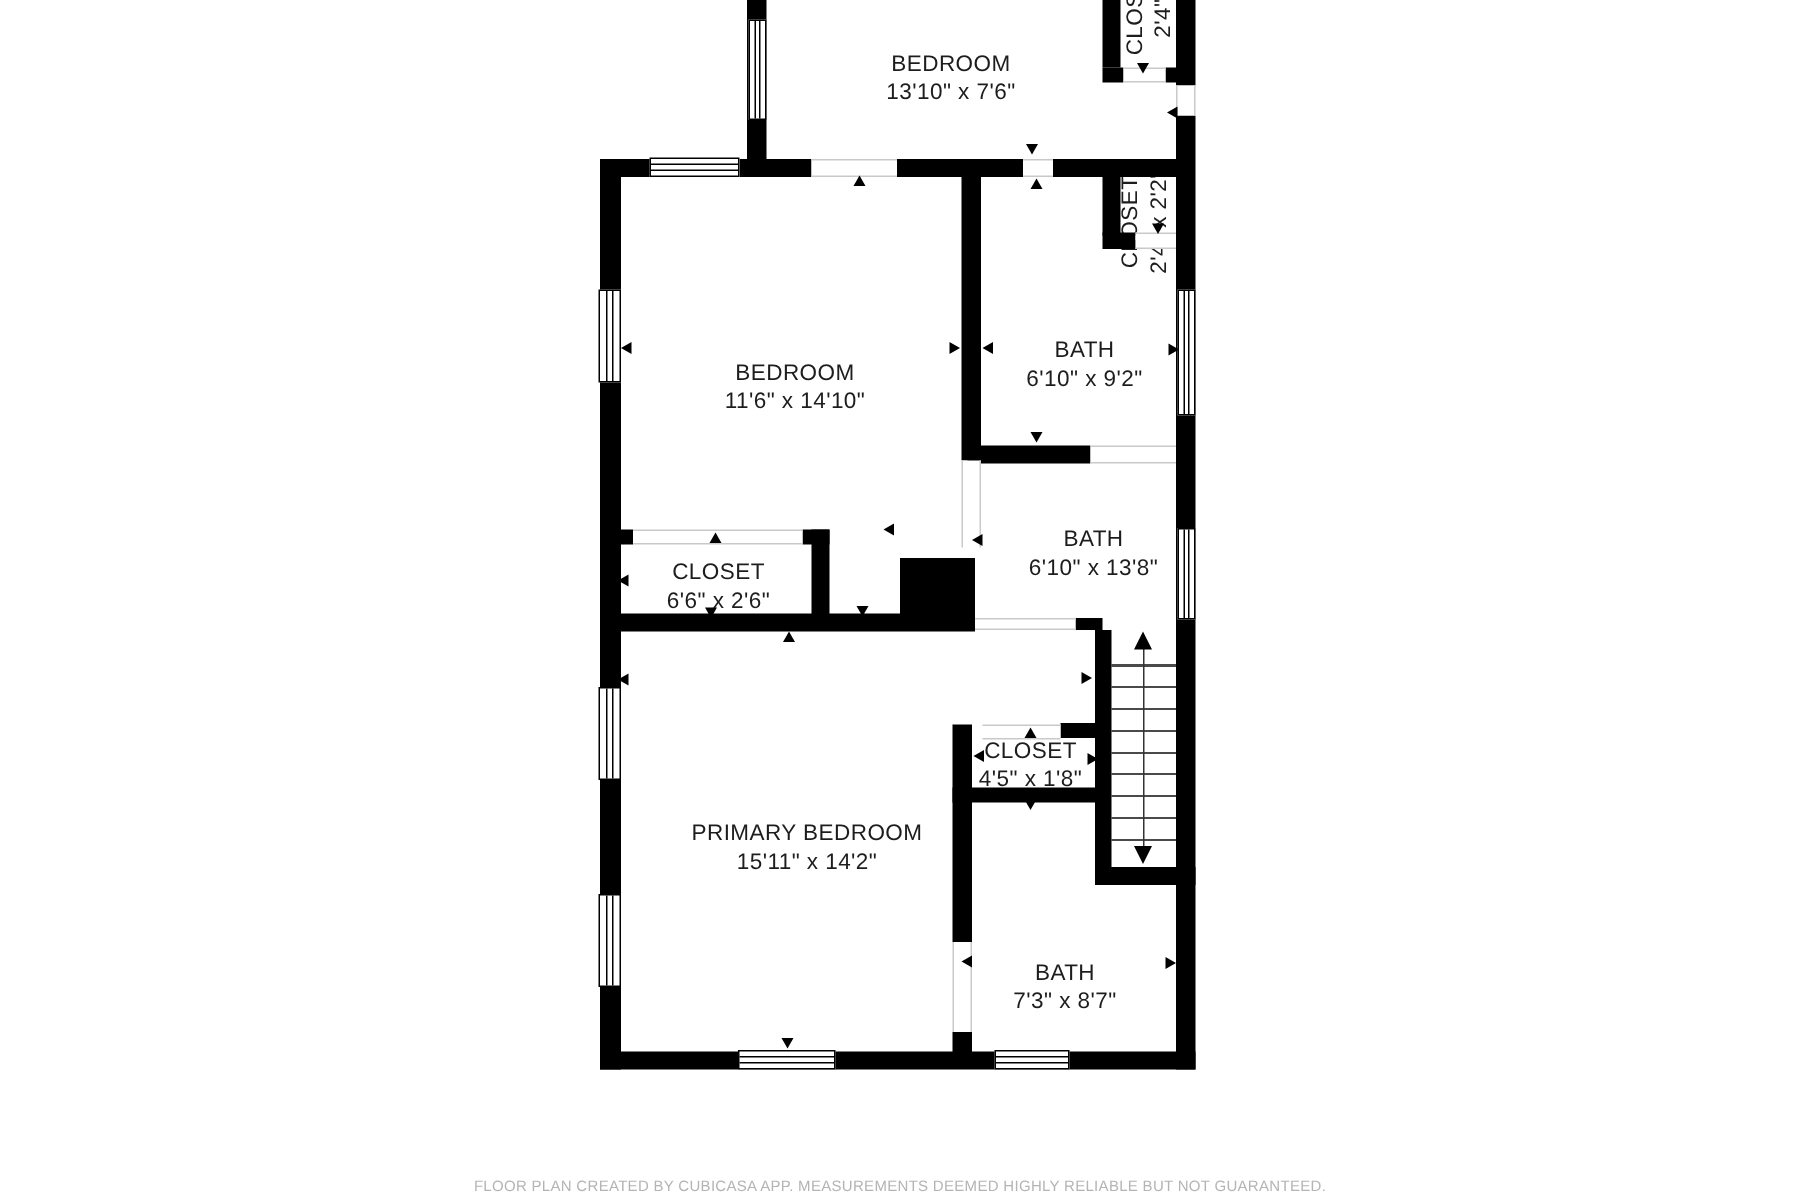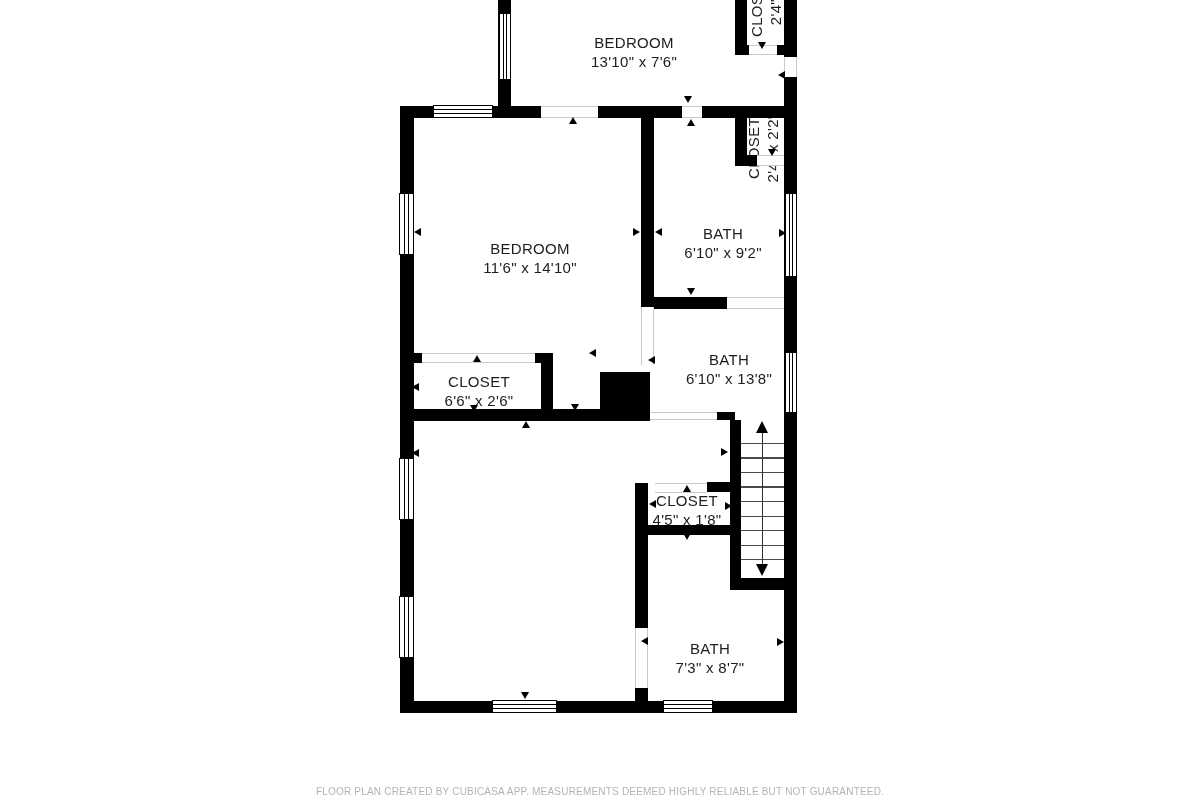--- a/index.html
+++ b/index.html
@@ -68,20 +68,24 @@
     <div>CLOSET</div>
     <div>2'4" x</div>
   </div>
   <div class="room" style="left:729px;top:369px;">
     <div>BATH</div>
     <div>6'10" x 13'8"</div>
   </div>
   <div class="room" style="left:479px;top:391px;">
     <div>CLOSET</div>
     <div>6'6" x 2'6"</div>
+  </div>
+  <div class="room" style="left:538px;top:565px;">
+    <div>PRIMARY BEDROOM</div>
+    <div>15'11" x 14'2"</div>
   </div>
   <div class="room" style="left:687px;top:510px;">
     <div>CLOSET</div>
     <div>4'5" x 1'8"</div>
   </div>
   <div class="room" style="left:710px;top:658px;">
     <div>BATH</div>
     <div>7'3" x 8'7"</div>
   </div>
 

